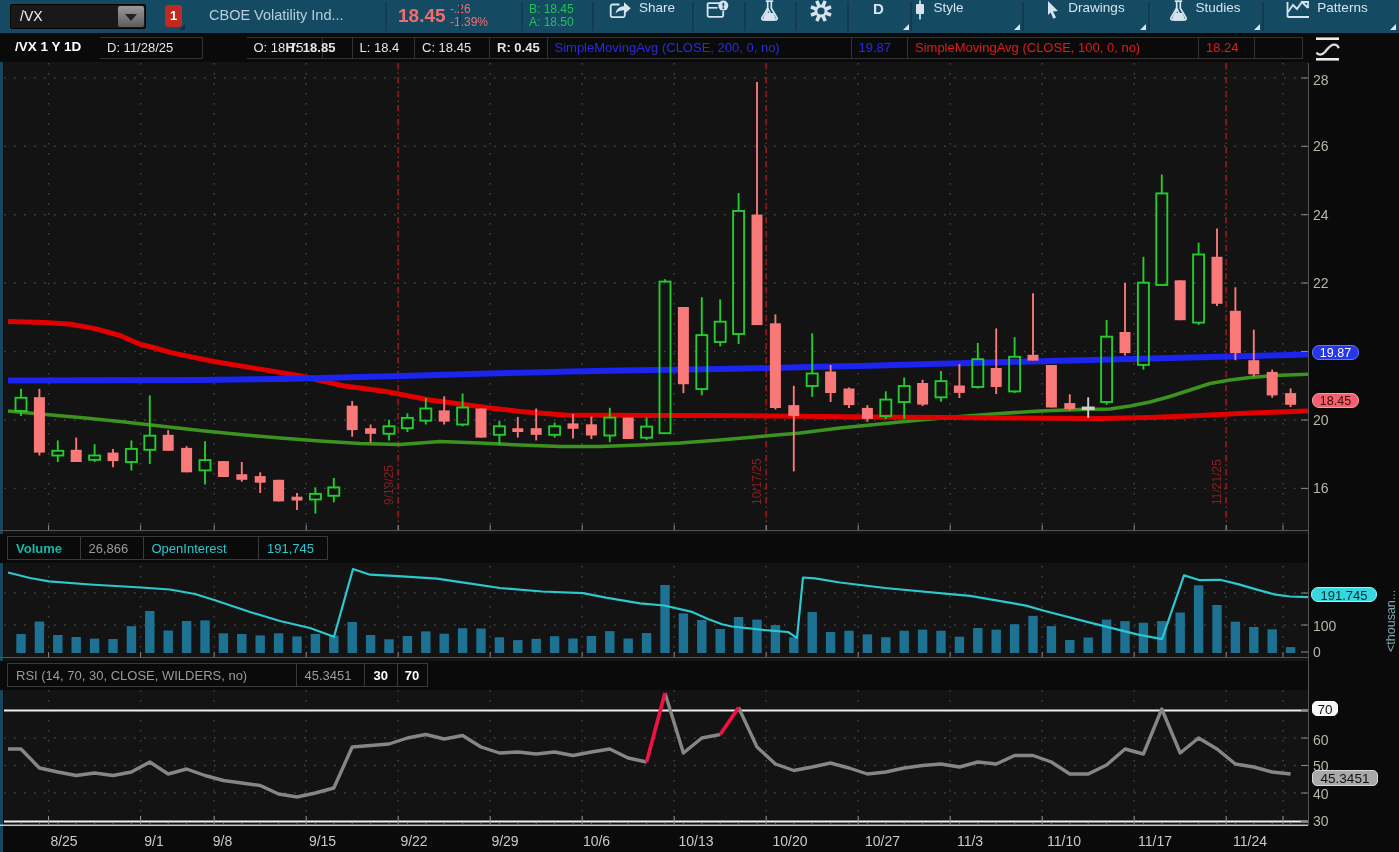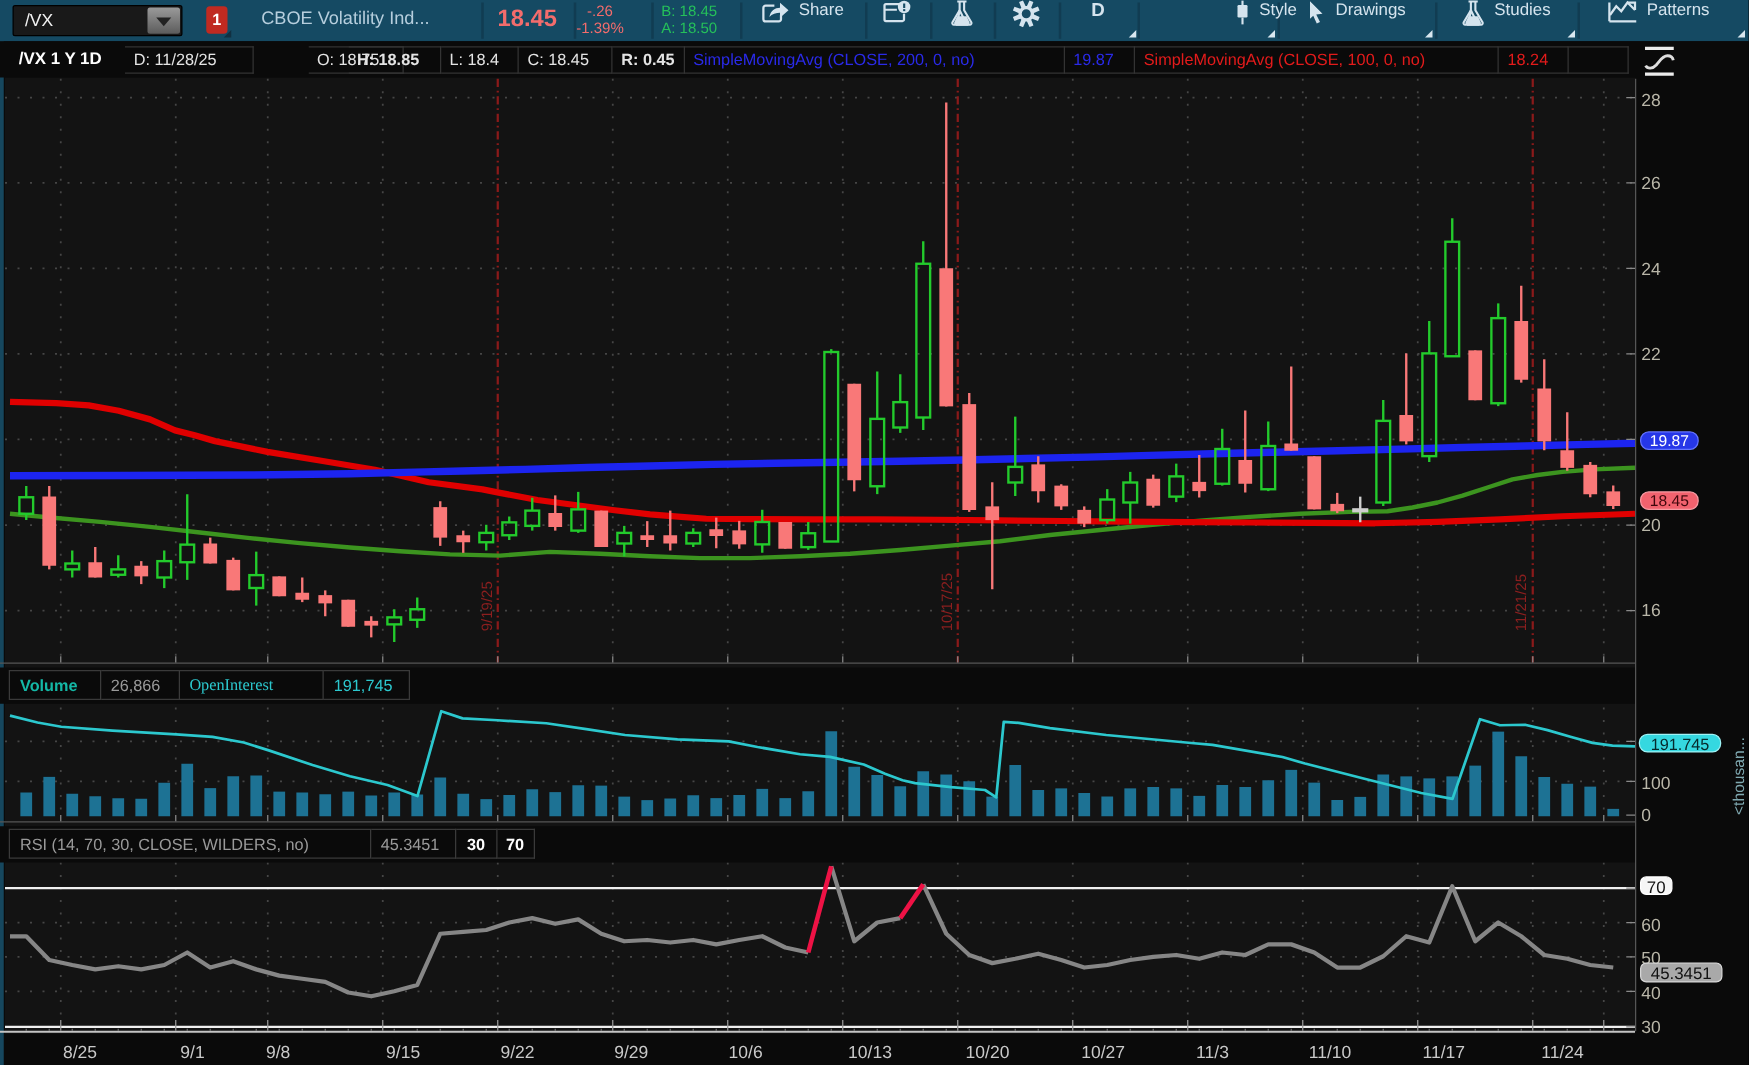--- a/index.html
+++ b/index.html
@@ -30,21 +30,21 @@
   <div style="position:absolute;left:10px;top:4px;width:136px;height:25px;background:#191919;border:1px solid #000;border-radius:2px;">
     <span style="position:absolute;left:9px;top:3px;color:#f2f2f2;font-size:14px;">/VX</span>
     <div style="position:absolute;right:1px;top:1px;width:26px;height:21px;background:linear-gradient(#9a9a9a,#5c5c5c);border-radius:2px;">
       <div style="position:absolute;left:7px;top:8px;width:0;height:0;border-left:6px solid transparent;border-right:6px solid transparent;border-top:7px solid #222;"></div>
     </div>
   </div>
   <div style="position:absolute;left:165px;top:5px;width:17px;height:22px;background:#c02a21;border-radius:3px;color:#fff;font-size:13px;font-weight:bold;text-align:center;line-height:22px;">1</div>
   <div class="corner" style="left:179px;top:24px;border-bottom-color:#123041;"></div>
   <div style="position:absolute;left:209px;top:7px;color:#b6cedd;font-size:14.5px;">CBOE Volatility Ind...</div>
   <div style="position:absolute;left:398px;top:5px;color:#f36c6c;font-size:19px;font-weight:bold;">18.45</div>
-  <div style="position:absolute;left:450px;top:3px;color:#f36c6c;font-size:12px;line-height:13px;text-align:center;width:60px;">-.26<br>-1.39%</div>
+  <div style="position:absolute;left:450px;top:3px;color:#f36c6c;font-size:12px;line-height:13px;text-align:left;width:60px;">-.26<br>-1.39%</div>
   <div style="position:absolute;left:529px;top:3px;color:#25c05a;font-size:12px;line-height:13px;">B: 18.45<br>A: 18.50</div>
   <div class="tsepl" style="left:385px;"></div>
   <div class="tsepl" style="left:459px;"></div>
   <div class="tsepl" style="left:521px;"></div>
   <div class="tsepl" style="left:592px;"></div>
   <div class="tsepl" style="left:692px;"></div>
   <div class="tsepl" style="left:744px;"></div>
   <div class="tsepl" style="left:795px;"></div>
   <div class="tsepl" style="left:847px;"></div>
   <div class="tsepl" style="left:910px;"></div>
@@ -73,21 +73,21 @@
           <path d="M11.3 1.2 v7 L17.1 18 a1.3 1.3 0 0 1 -1.2 1.8 H3.1 a1.3 1.3 0 0 1 -1.2 -1.8 L7.7 8.2" fill="none" stroke="#d5e4ee" stroke-width="1.7"></path>
           <path d="M5.6 13 h7.8 l2.3 5.2 a0.9 0.9 0 0 1 -0.8 1.2 H4.1 a0.9 0.9 0 0 1 -0.8 -1.2 Z" fill="#d5e4ee"></path>
         </svg>
       </div>
   <div class="tbtn" style="left:795px;width:52px;">
         <svg width="22" height="22" viewBox="-0.5 -0.5 22 22">
           <path d="M16.67 11.06 L21.20 13.06 L19.91 16.20 L15.28 14.45 L14.47 15.26 L16.25 19.88 L13.12 21.18 L11.09 16.67 L9.94 16.67 L7.94 21.20 L4.80 19.91 L6.55 15.28 L5.74 14.47 L1.12 16.25 L-0.18 13.12 L4.33 11.09 L4.33 9.94 L-0.20 7.94 L1.09 4.80 L5.72 6.55 L6.53 5.74 L4.75 1.12 L7.88 -0.18 L9.91 4.33 L11.06 4.33 L13.06 -0.20 L16.20 1.09 L14.45 5.72 L15.26 6.53 L19.88 4.75 L21.18 7.88 L16.67 9.91 Z M10.5 6.9 A3.6 3.6 0 1 0 10.5 14.1 A3.6 3.6 0 1 0 10.5 6.9 Z" fill="#d5e4ee" fill-rule="evenodd"></path>
         </svg>
       </div>
   <div class="tbtn" style="left:847px;width:63px;font-weight:bold;font-size:15px;">D</div>
-  <div class="tbtn" style="left:957px;width:112px;">
+  <div class="tbtn" style="left:883px;width:112px;">
         <svg width="12" height="20" viewBox="0 0 12 20">
           <line x1="6" y1="0.5" x2="6" y2="4" stroke="#d5e4ee" stroke-width="1.7"></line>
           <rect x="2" y="4" width="8" height="10" fill="#d5e4ee" rx="1"></rect>
           <line x1="6" y1="14" x2="6" y2="19.5" stroke="#d5e4ee" stroke-width="1.7"></line>
         </svg>
         <span>Style</span>
       </div>
   <div class="tbtn" style="left:1022px;width:126px;">
         <svg width="16" height="20" viewBox="0 0 16 20">
           <path d="M3 1 L13 11 L8 11.5 L11 17.5 L8.4 18.8 L5.6 12.6 L3 15 Z" fill="#d5e4ee"></path>
@@ -581,21 +581,21 @@
 <line x1="1316" y1="38.7" x2="1339" y2="38.7" stroke="#ececec" stroke-width="2.6"></line>
 <path d="M1316.5 52.5 C1318 55.3,1322 55.3,1325 52 C1328 48.5,1330 44.6,1334 44.6 C1336.5 44.6,1338.2 46,1338.6 48.2" fill="none" stroke="#dedede" stroke-width="2.3"></path>
 <line x1="1316" y1="59.3" x2="1339" y2="59.3" stroke="#ececec" stroke-width="2.6"></line>
 </svg>
 
 <div class="panelhdr" style="left:0;top:534px;width:1308px;height:29px;">
   <div class="phbox" style="left:7px;width:73.5px;border-left:1px solid #3a3a3a;">
         <b style="color:#14b8a6;text-align:right;">Volume</b>
       </div>
   <div class="phbox" style="left:80.5px;width:63px;color:#9a9a9a;">26,866</div>
-  <div class="phbox" style="left:143.5px;width:115.5px;color:#2cc8ce;font-family:Liberation Serif, serif;">OpenInterest</div>
+  <div class="phbox" style="left:143.5px;width:115.5px;color:#2cc8ce;">OpenInterest</div>
   <div class="phbox" style="left:259px;width:69px;color:#2cc8ce;">191,745</div>
 </div>
 
 <div class="panelhdr" style="left:0;top:661px;width:1308px;height:29px;">
   <div class="phbox" style="left:7px;width:289.5px;border-left:1px solid #3a3a3a;color:#9a9a9a;">RSI (14, 70, 30, CLOSE, WILDERS, no)</div>
   <div class="phbox" style="left:296.5px;width:68.5px;color:#9a9a9a;">45.3451</div>
   <div class="phbox" style="left:365px;width:32.5px;color:#fff;font-weight:bold;justify-content:center;">30</div>
   <div class="phbox" style="left:397.5px;width:30px;color:#fff;font-weight:bold;justify-content:center;">70</div>
 </div>
 

